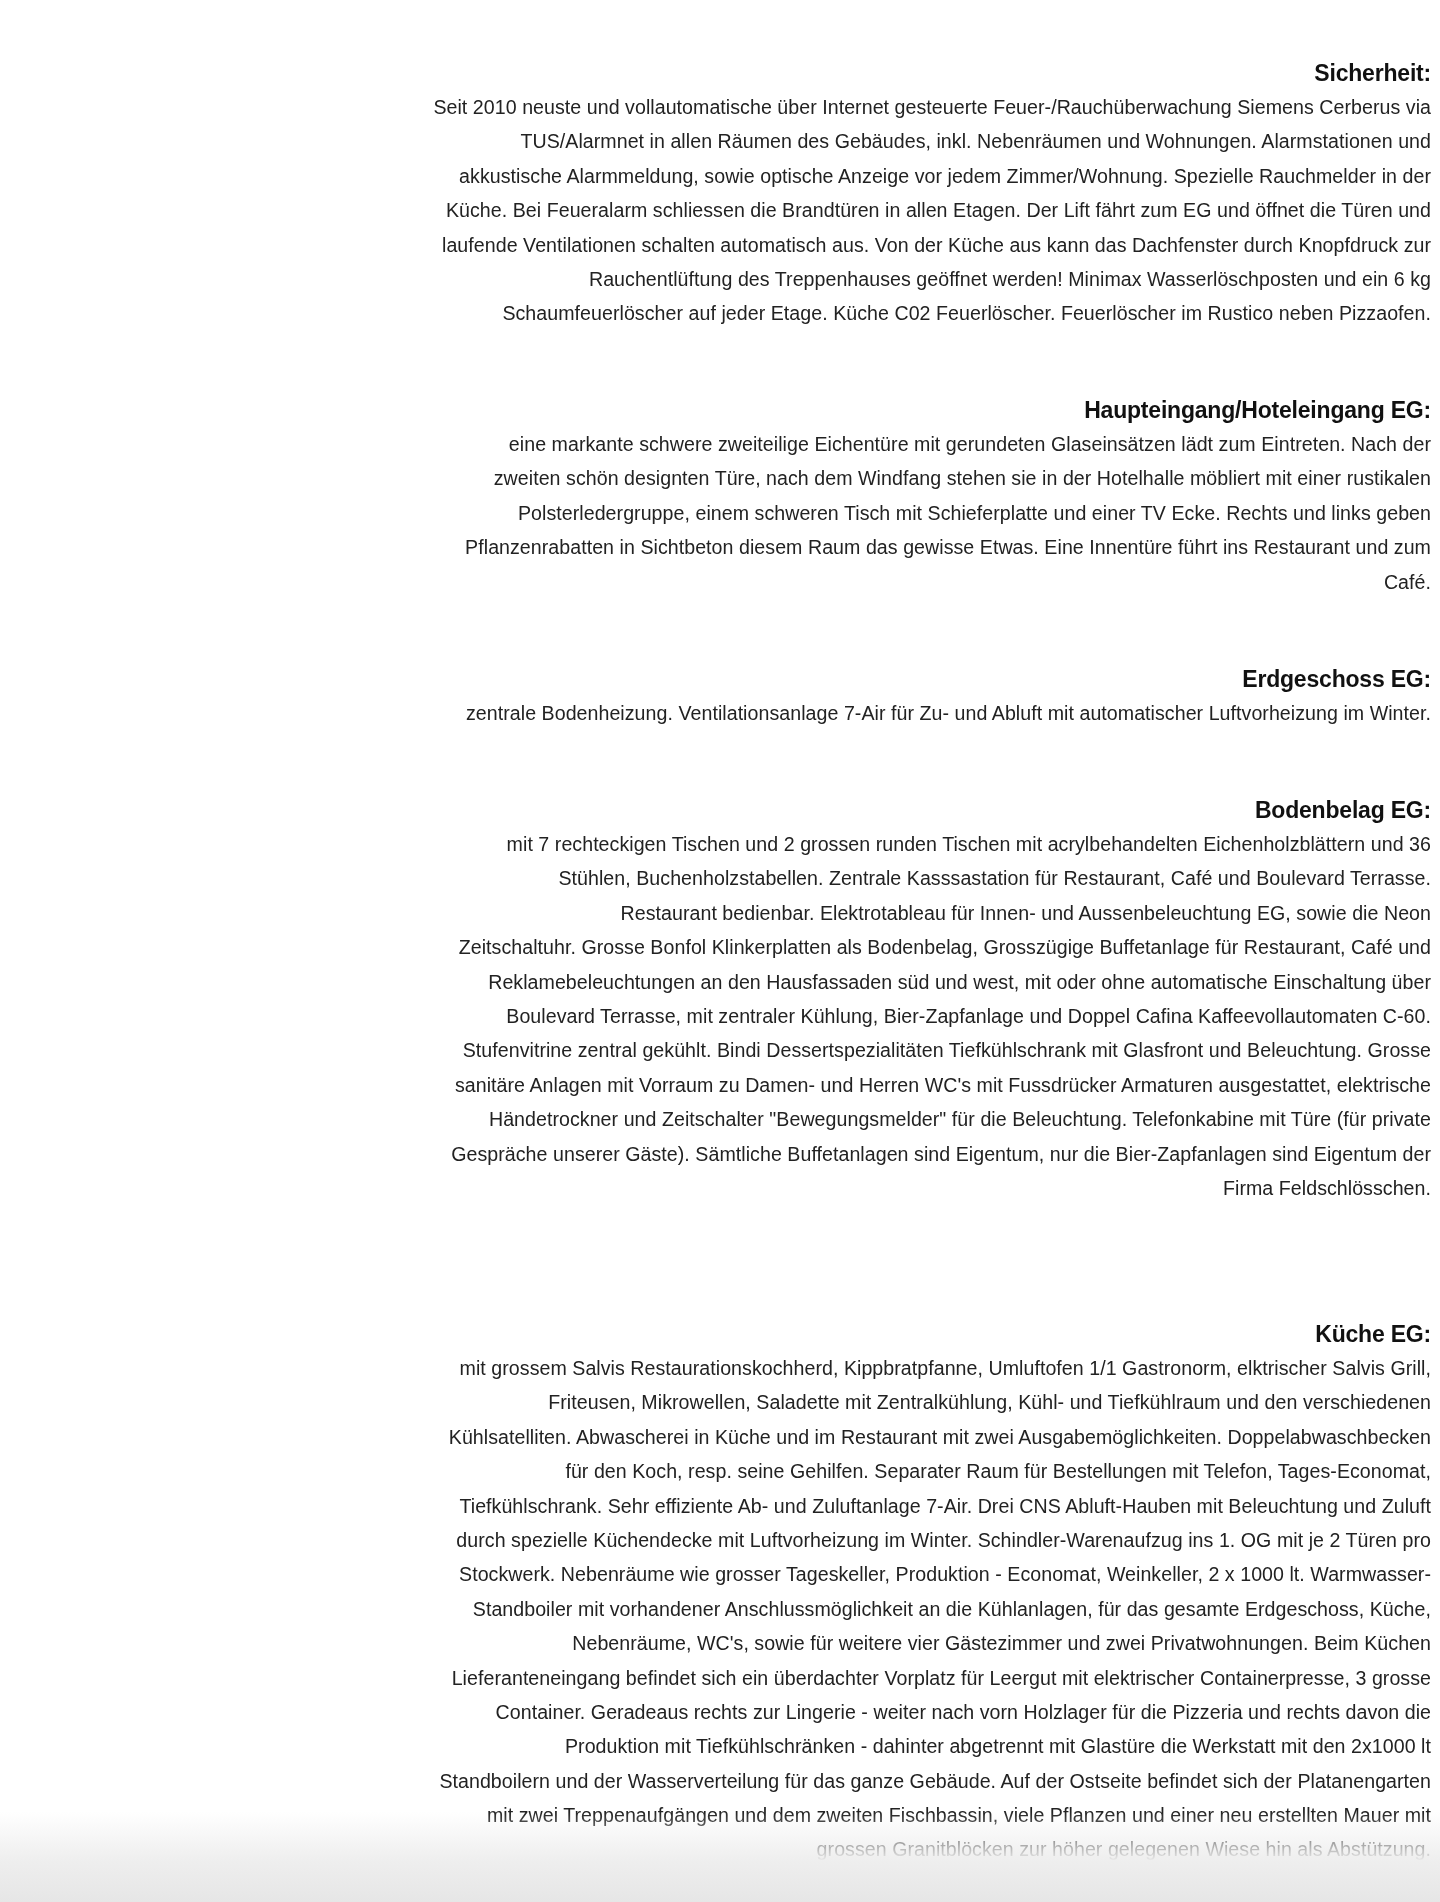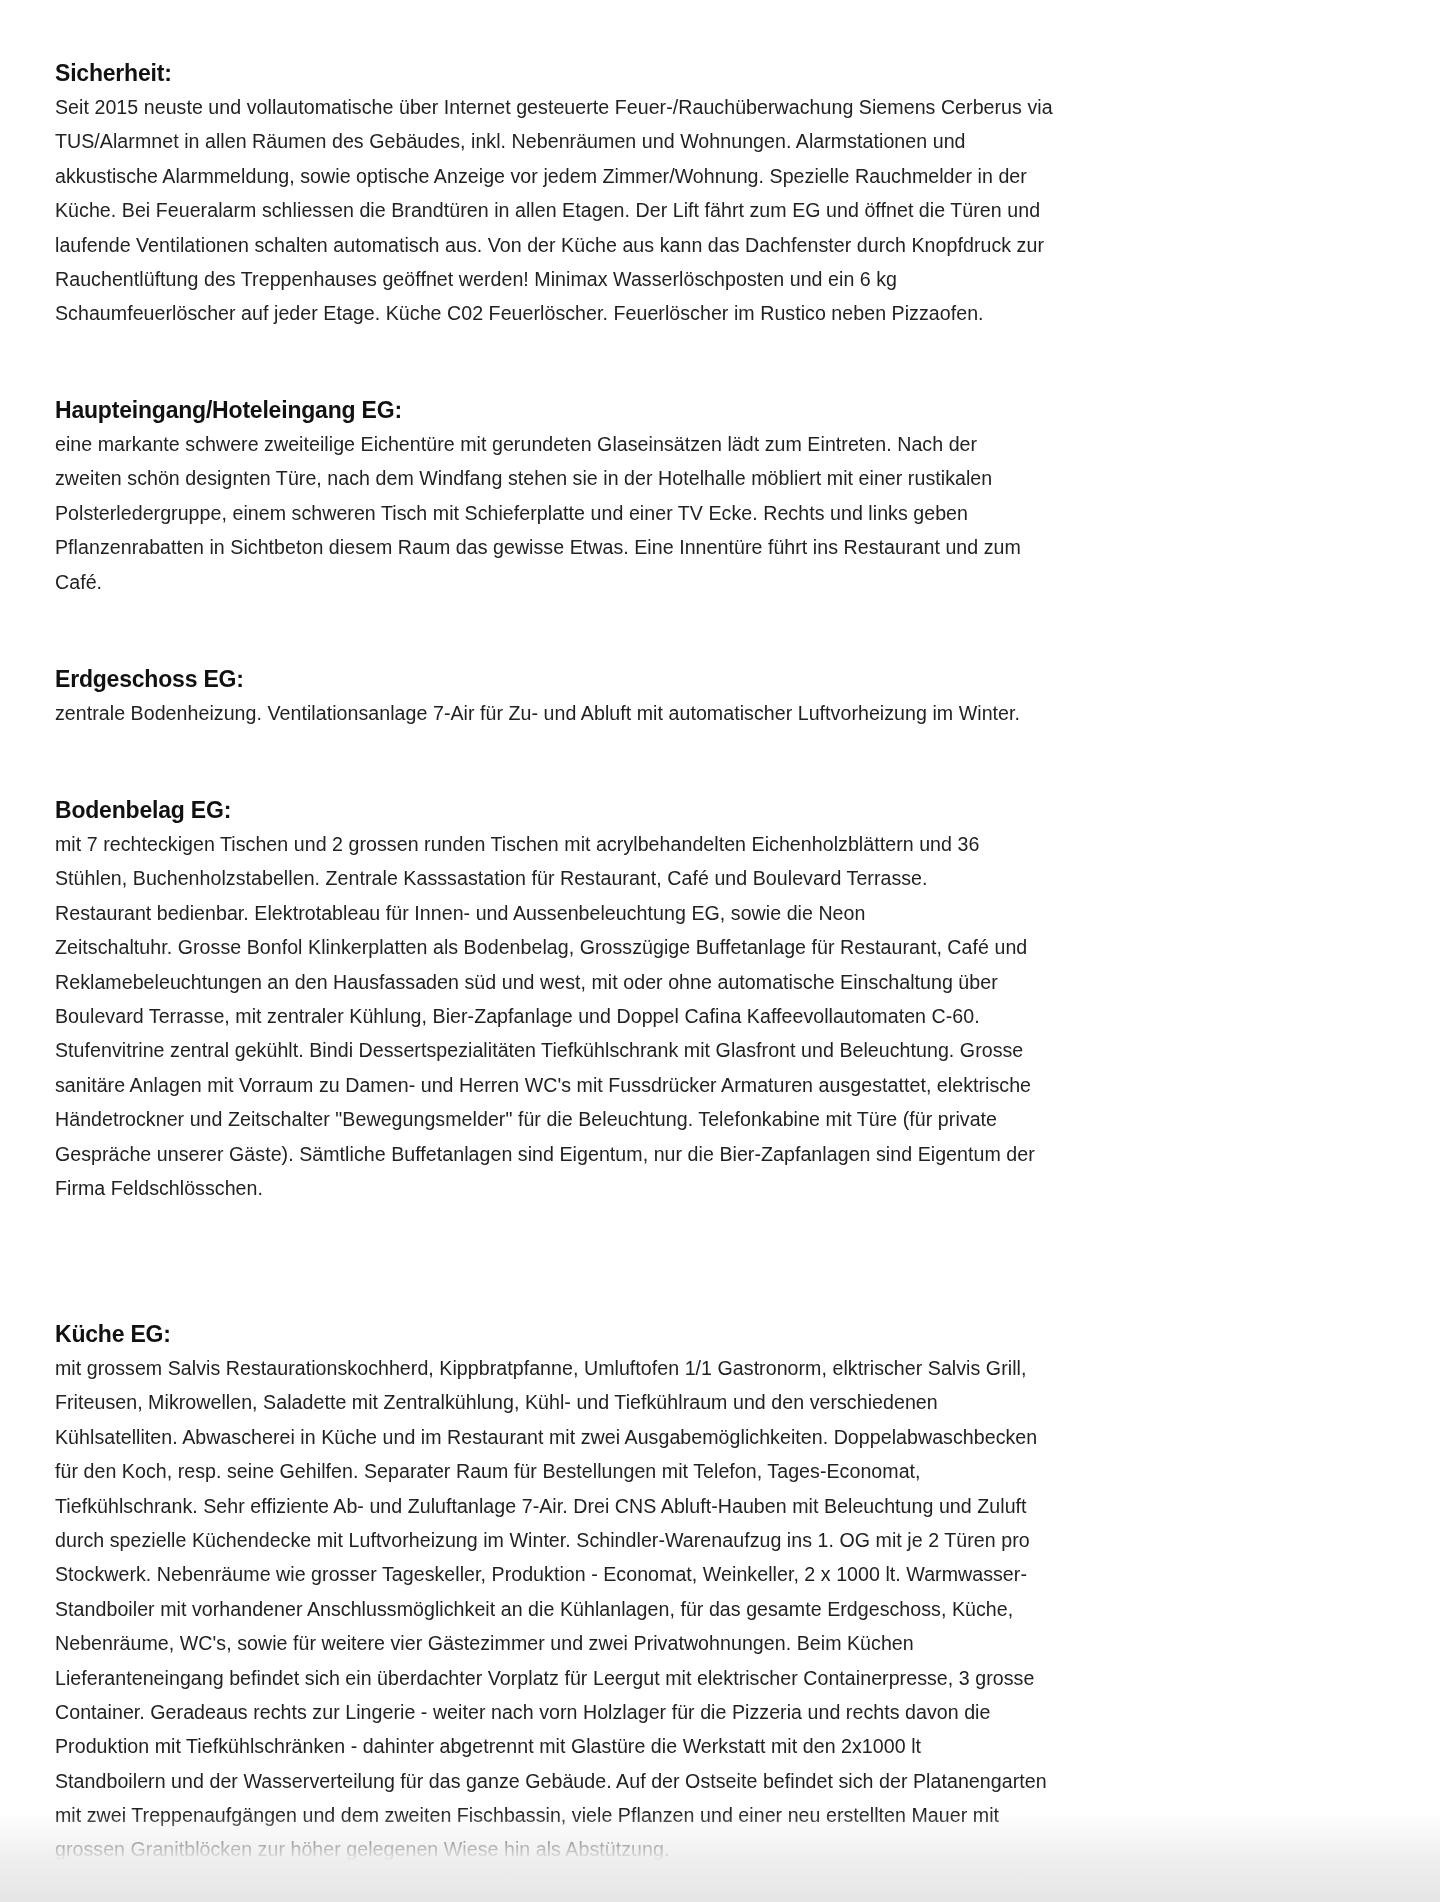--- a/index.html
+++ b/index.html
@@ -4,21 +4,21 @@
 <style>
   html, body { margin: 0; padding: 0; }
   body {
     width: 1440px; height: 1902px; overflow: hidden;
     background: #ffffff;
     font-family: "Liberation Sans", sans-serif;
     color: #1a1a1a;
     position: relative;
   }
   .page { position: absolute; left: 0; top: 0; width: 1440px; height: 1902px; }
-  .section { position: absolute; left: 55px; width: 1360px; }
+  .section { position: absolute; left: 71px; width: 1360px; text-align: right; }
   .heading {
     font-weight: bold; font-size: 23px; line-height: 34px; height: 34px;
     letter-spacing: -0.2px; color: #111;
     white-space: nowrap;
   }
   .line {
     font-size: 19.6px; line-height: 34.4px; height: 34.4px;
     white-space: nowrap; letter-spacing: 0.05px; color: #222;
   }
   .bottom-fade {
@@ -32,21 +32,21 @@
   #s5 { top: 1301px; margin-top: 16px; }
 </style>
 </head>
 <body>
 
 <div class="page">
 
   <div class="section" id="s1">
     <div class="heading">Sicherheit:</div>
     <div class="body">
-      <div class="line">Seit 2015 neuste und vollautomatische über Internet gesteuerte Feuer-/Rauchüberwachung Siemens Cerberus via</div>
+      <div class="line">Seit 2010 neuste und vollautomatische über Internet gesteuerte Feuer-/Rauchüberwachung Siemens Cerberus via</div>
       <div class="line">TUS/Alarmnet in allen Räumen des Gebäudes, inkl. Nebenräumen und Wohnungen. Alarmstationen und</div>
       <div class="line">akkustische Alarmmeldung, sowie optische Anzeige vor jedem Zimmer/Wohnung. Spezielle Rauchmelder in der</div>
       <div class="line">Küche. Bei Feueralarm schliessen die Brandtüren in allen Etagen. Der Lift fährt zum EG und öffnet die Türen und</div>
       <div class="line">laufende Ventilationen schalten automatisch aus. Von der Küche aus kann das Dachfenster durch Knopfdruck zur</div>
       <div class="line">Rauchentlüftung des Treppenhauses geöffnet werden! Minimax Wasserlöschposten und ein 6 kg</div>
       <div class="line">Schaumfeuerlöscher auf jeder Etage. Küche C02 Feuerlöscher. Feuerlöscher im Rustico neben Pizzaofen.</div>
     </div>
   </div>
 
   <div class="section" id="s2">

